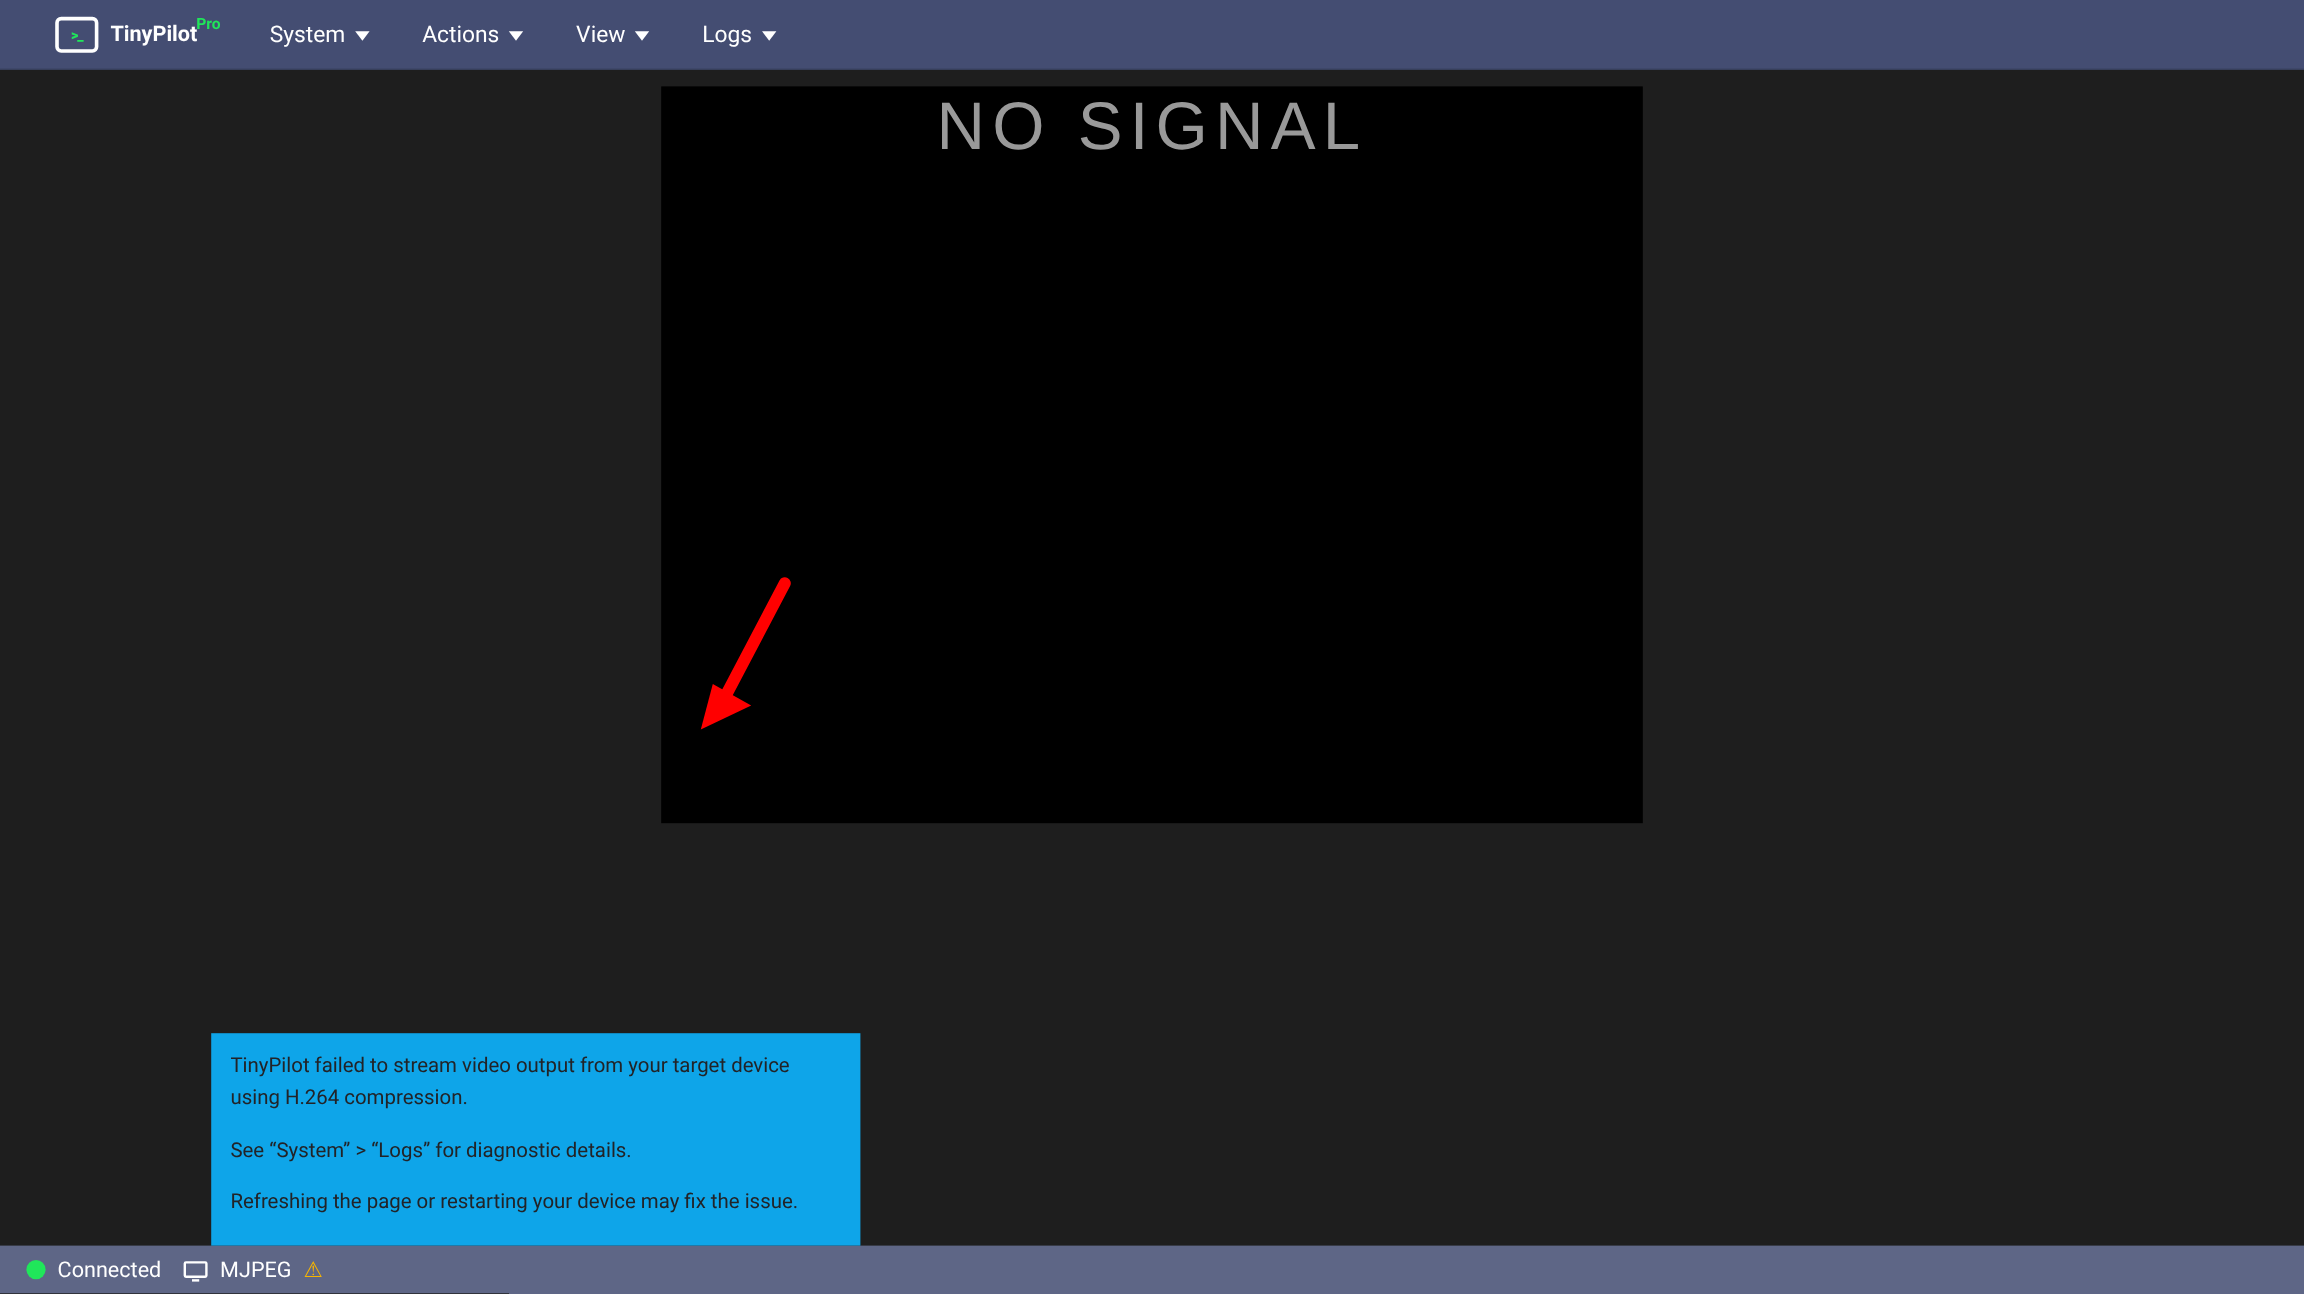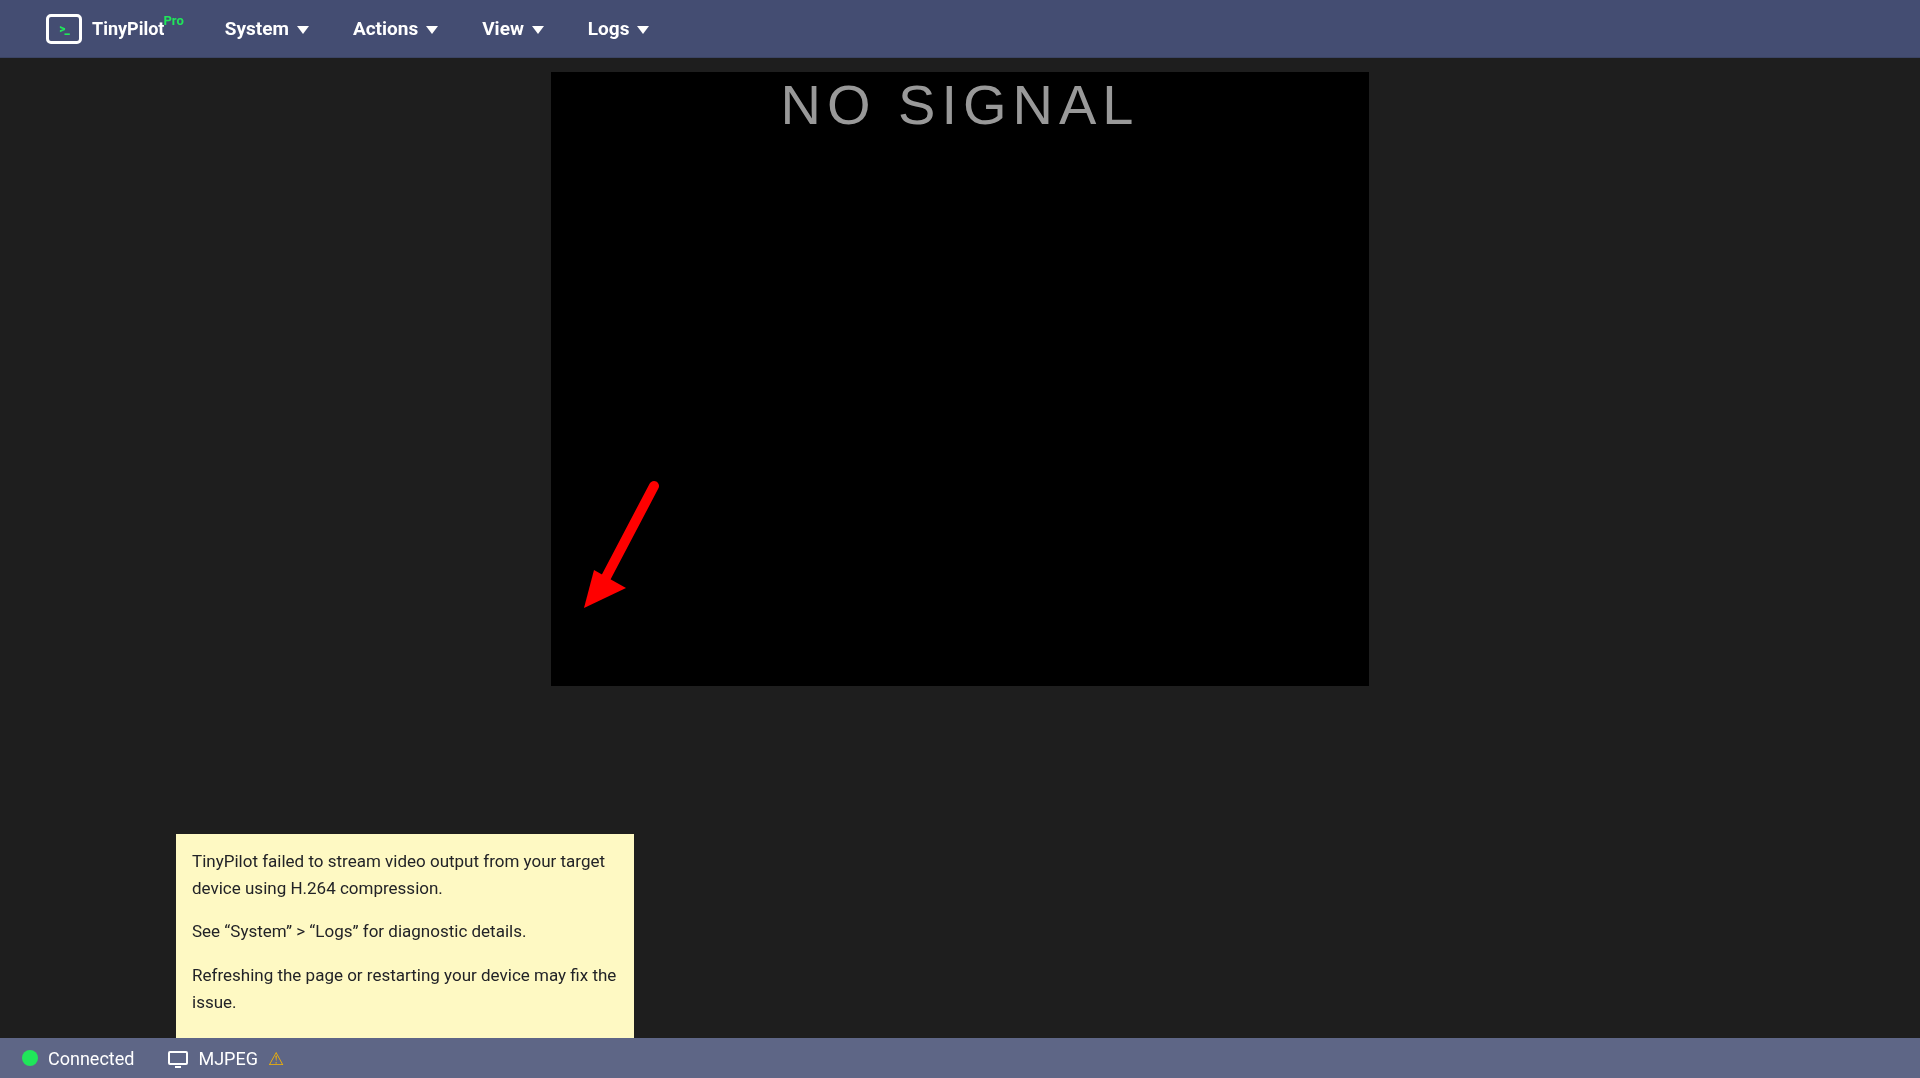--- a/index.html
+++ b/index.html
@@ -62,21 +62,21 @@
     .menus {
       display: flex;
       gap: 44px;
     }
     .menu-item {
       display: flex;
       align-items: center;
       gap: 8px;
       color: #fff;
       font-size: 19px;
-      font-weight: 700;
+      font-weight: 400;
       cursor: pointer;
     }
     .caret {
       width: 0; height: 0;
       border-left: 6px solid transparent;
       border-right: 6px solid transparent;
       border-top: 8px solid #fff;
       margin-top: 3px;
     }
 
@@ -108,41 +108,41 @@
     
     .annot-arrow {
       position: absolute;
       pointer-events: none;
     }
 
     
     .tooltip {
       position: absolute;
       left: 176px;
-      width: 458px;
+      width: 541px;
       bottom: 0;
-      background: #fef9c3;
+      background: #0ea5e9;
       color: #222327;
       font-size: 17px;
       line-height: 1.6;
       padding: 14px 16px 18px 16px;
     }
     .tooltip p { margin-bottom: 16px; }
     .tooltip p:last-child { margin-bottom: 4px; }
 
     
     .statusbar {
       height: 40px;
       background: #5e6686;
       display: flex;
       align-items: center;
       padding: 0 22px;
       font-size: 18px;
       color: #fff;
-      gap: 34px;
+      gap: 19px;
     }
     .status-group {
       display: flex;
       align-items: center;
       gap: 10px;
     }
     .dot-green {
       width: 16px; height: 16px; border-radius: 50%; background: #20e65a;
     }
     .monitor-icon {

